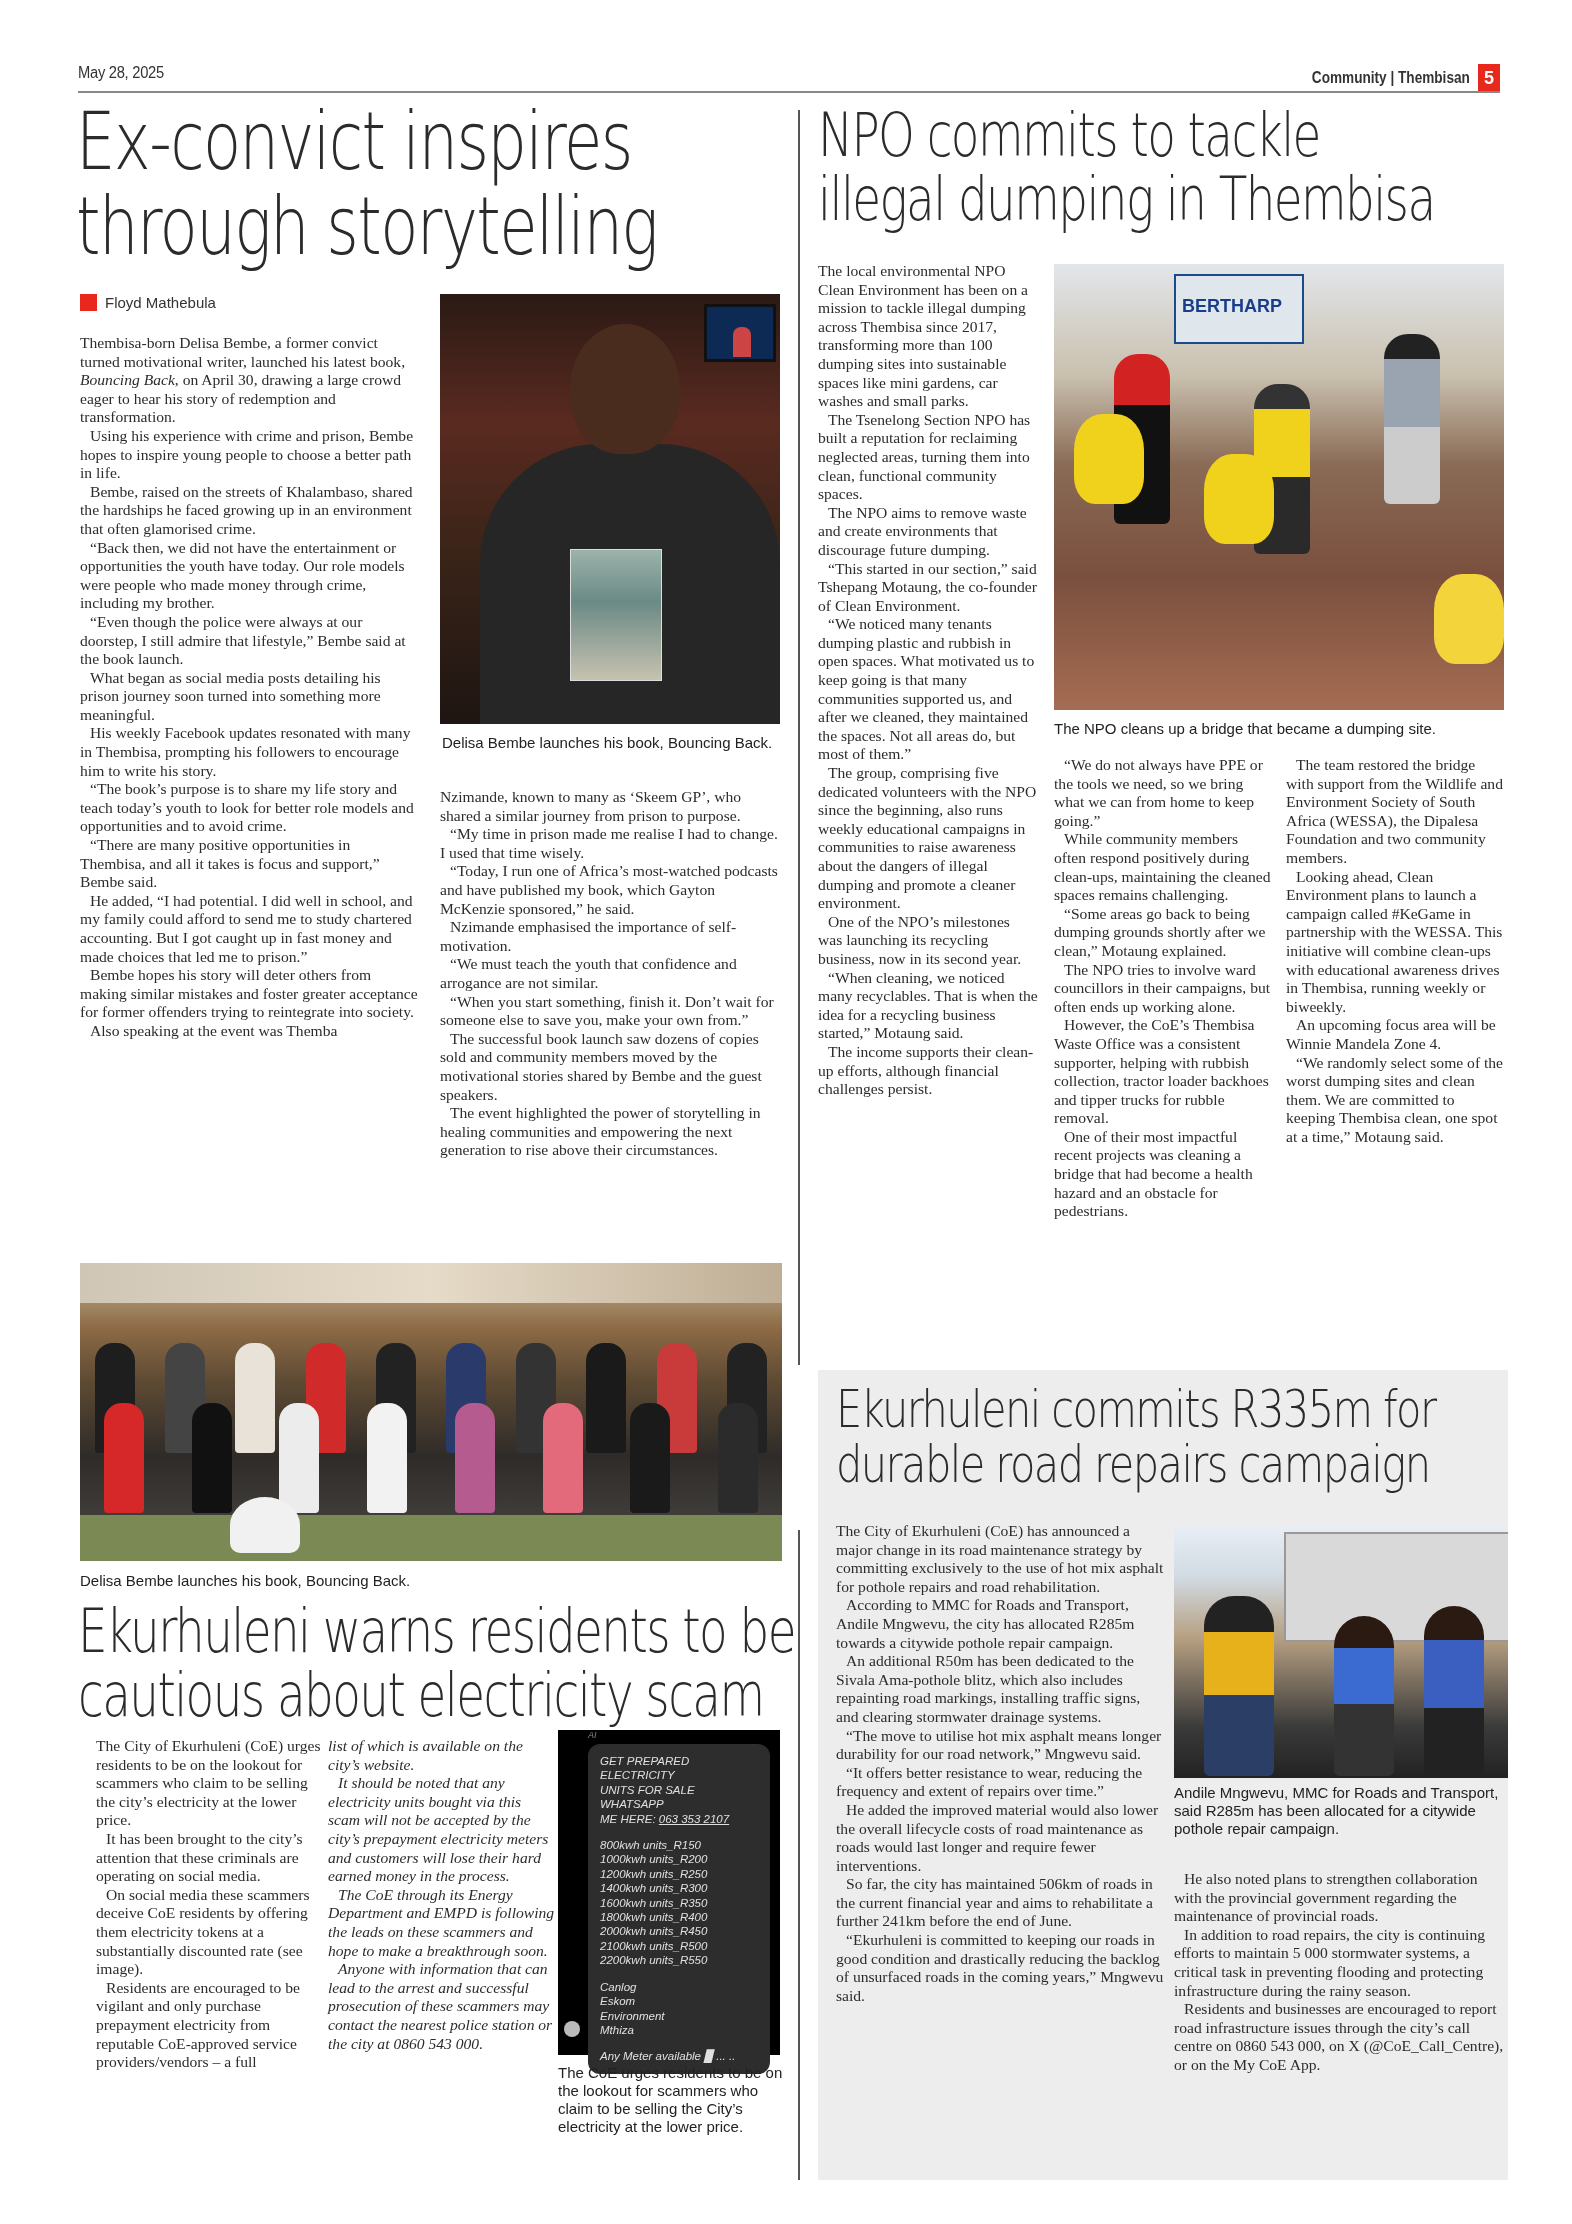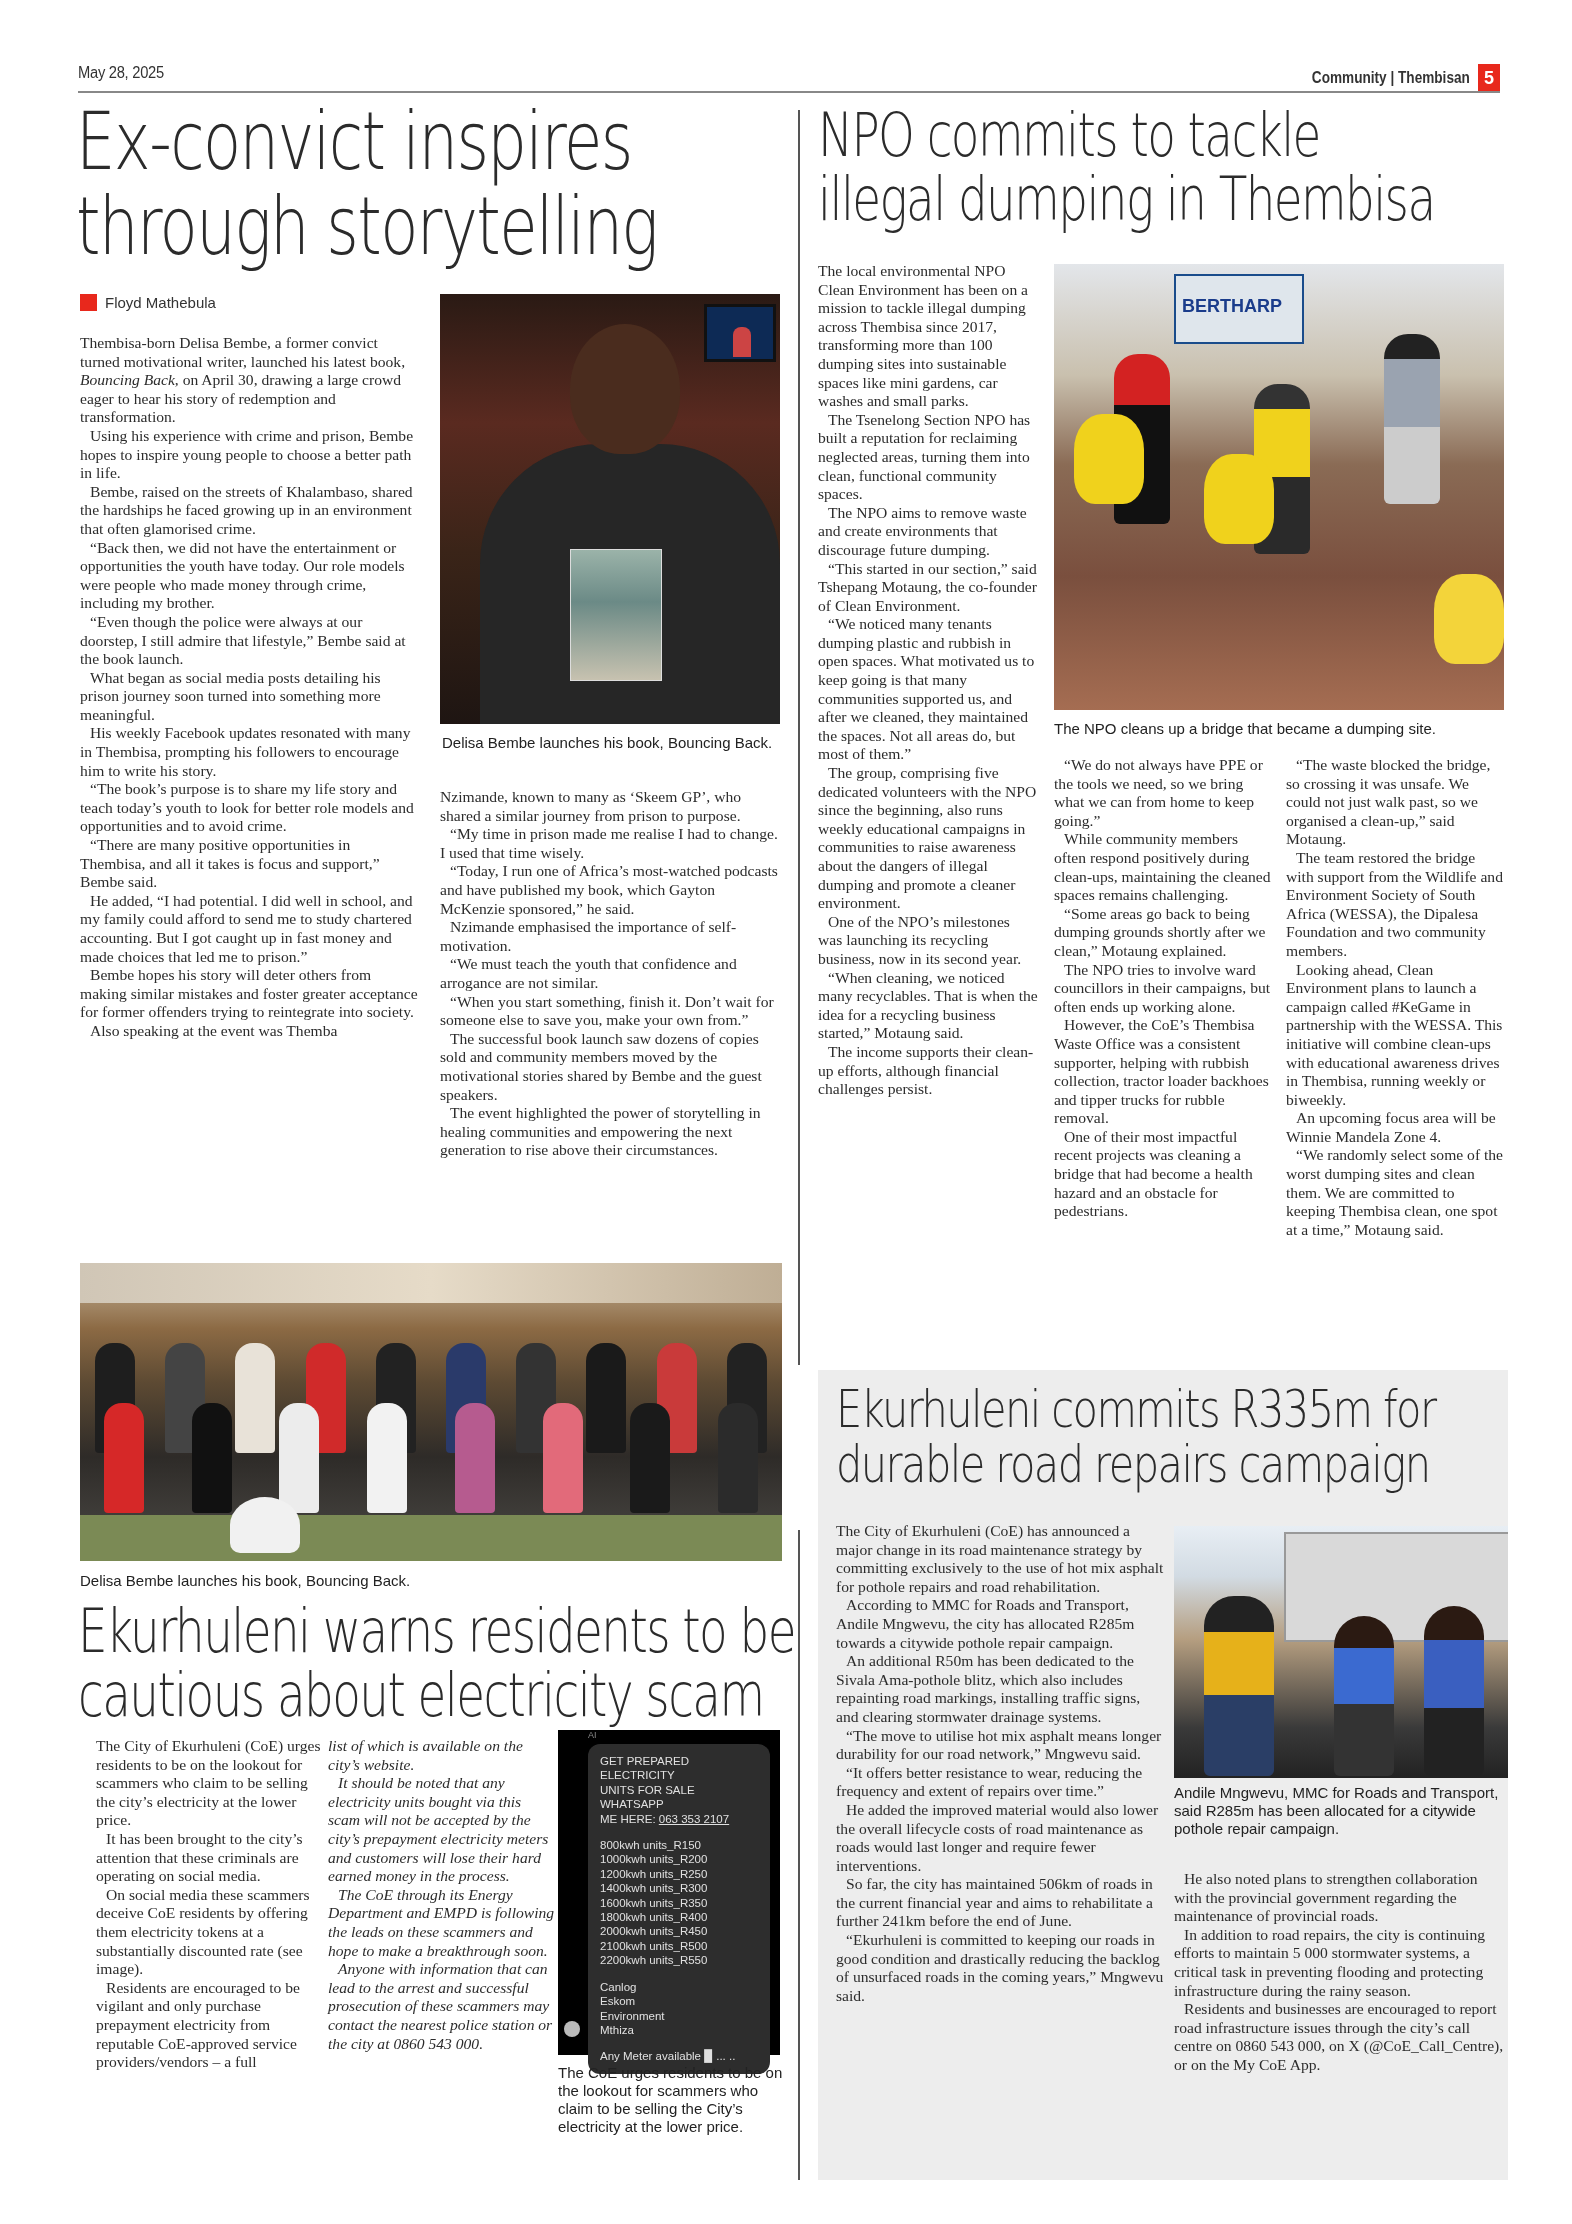--- a/index.html
+++ b/index.html
@@ -45,21 +45,21 @@
   .ph-crowd .fig { width: 40px; height: 110px; border-radius: 18px 18px 4px 4px; }
   .ph-crowd .floor { position:absolute; left:0; bottom:0; width:100%; height: 46px; background: #7b8a55; }
   .ph-crowd .chair { position:absolute; left: 150px; bottom: 8px; width: 70px; height: 56px; background:#f1f1f1; border-radius: 50% 50% 10px 10px; }
 
   .ph-npo { background: linear-gradient(180deg, #e3e6ea 0%, #c9c0ae 25%, #8a6b55 45%, #7a4f3e 70%, #a56d52 100%); }
   .ph-npo .sign { position:absolute; left: 120px; top: 10px; width: 130px; height: 70px; background:#dfe6ec; border: 2px solid #1a4c8b; }
   .ph-npo .sign:after { content:"BERTHARP"; position:absolute; left:6px; top: 20px; font: bold 18px "Liberation Sans", sans-serif; color:#1a3c8b; }
   .ph-npo .bag { position:absolute; width: 70px; height: 90px; background:#f0d21c; border-radius: 40% 40% 30% 30%; }
   .ph-npo .worker { position:absolute; width: 56px; height: 170px; border-radius: 24px 24px 6px 6px; }
 
-  .scam-box { background: #000; padding: 14px 10px 14px 30px; }
+  .scam-box { background: #000; padding: 14px 10px 14px 30px; font-style: italic; }
   .scam-bubble { background: #2d2d2d; border-radius: 12px; padding: 10px 12px; font-family: "Liberation Sans", sans-serif; font-size: 11.5px; line-height: 14.4px; color: #e0e0e0; }
   .scam-bubble .u { text-decoration: underline; }
   .scam-bubble .gap { height: 12px; }
   .scam-av { position:absolute; left: 6px; bottom: 18px; width: 16px; height: 16px; border-radius: 50%; background: #bbb; }
   .scam-ai { position:absolute; left: 30px; top: 0px; font-family:"Liberation Sans",sans-serif; font-size: 9px; color:#888; }
 
   .road-panel { background: #ededed; }
   .ph-road { background: linear-gradient(180deg, #e8eef4 0%, #d2dbe3 20%, #b59e80 45%, #3a3a3a 80%, #222 100%); }
   .ph-road .truck { position:absolute; left: 110px; top: 6px; width: 230px; height: 110px; background: #d9d9d9; border: 2px solid #999; }
   .ph-road .w1 { position:absolute; left: 30px; top: 70px; width: 70px; height: 180px; background: linear-gradient(180deg,#222 0 20%,#e6b11a 20% 55%,#2a3e66 55%); border-radius: 30px 30px 6px 6px; }
@@ -183,21 +183,20 @@
 <div class="abs body" style="left:1054px; top:756px; width:218px;">
   <p>“We do not always have PPE or the tools we need, so we bring what we can from home to keep going.”</p>
   <p>While community members often respond positively during clean-ups, maintaining the cleaned spaces remains challenging.</p>
   <p>“Some areas go back to being dumping grounds shortly after we clean,” Motaung explained.</p>
   <p>The NPO tries to involve ward councillors in their campaigns, but often ends up working alone.</p>
   <p>However, the CoE’s Thembisa Waste Office was a consistent supporter, helping with rubbish collection, tractor loader backhoes and tipper trucks for rubble removal.</p>
   <p>One of their most impactful recent projects was cleaning a bridge that had become a health hazard and an obstacle for pedestrians.</p>
 </div>
 
 <div class="abs body" style="left:1286px; top:756px; width:218px;">
-  <p>“The waste blocked the bridge, so crossing it was unsafe. We could not just walk past, so we organised a clean-up,” said Motaung.</p>
   <p>The team restored the bridge with support from the Wildlife and Environment Society of South Africa (WESSA), the Dipalesa Foundation and two community members.</p>
   <p>Looking ahead, Clean Environment plans to launch a campaign called #KeGame in partnership with the WESSA. This initiative will combine clean-ups with educational awareness drives in Thembisa, running weekly or biweekly.</p>
   <p>An upcoming focus area will be Winnie Mandela Zone 4.</p>
   <p>“We randomly select some of the worst dumping sites and clean them. We are committed to keeping Thembisa clean, one spot at a time,” Motaung said.</p>
 </div>
 
 <div class="abs headline h-mid" style="left:78px; top:1600px;">
   <div>Ekurhuleni warns residents to be</div>
   <div>cautious about electricity scam</div>
 </div>

